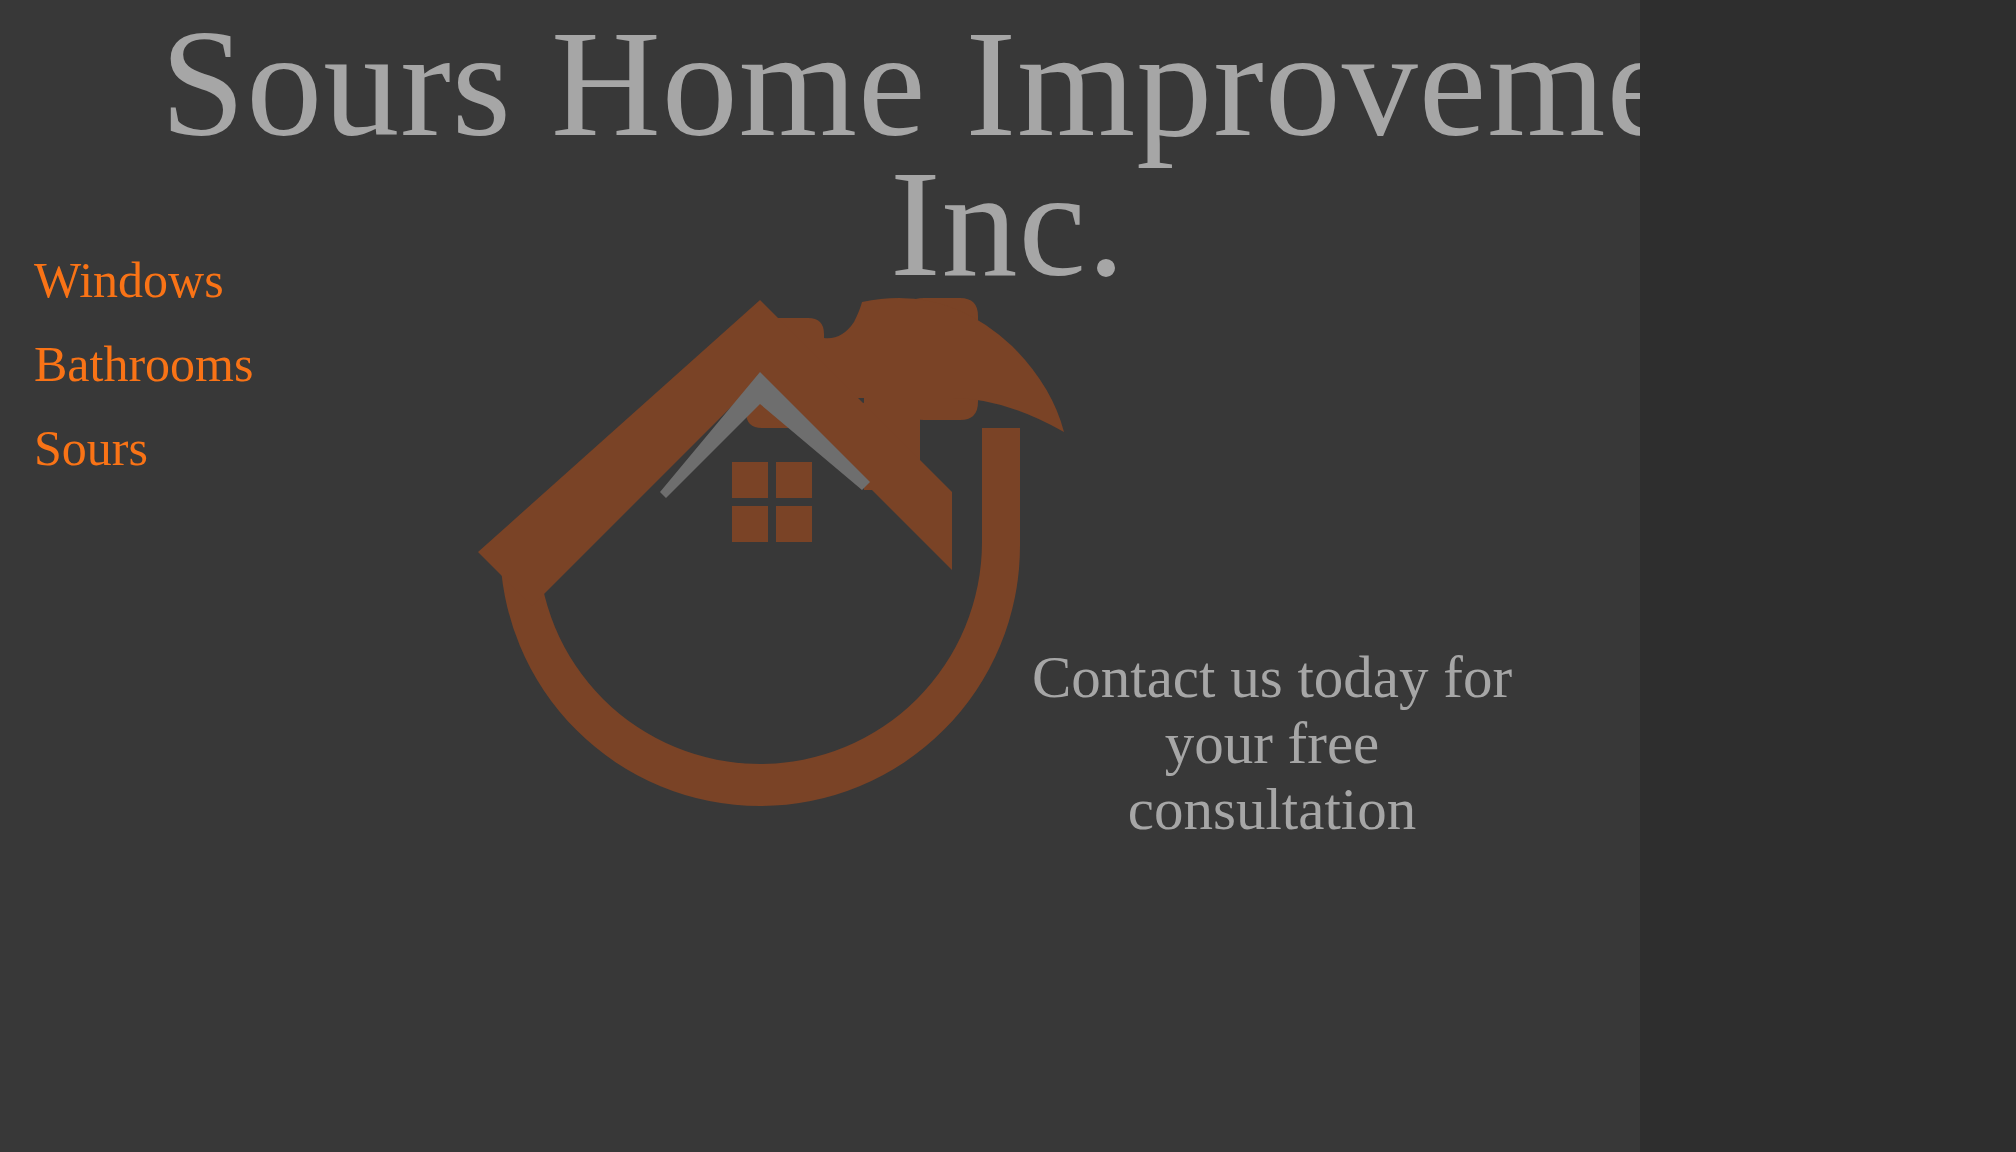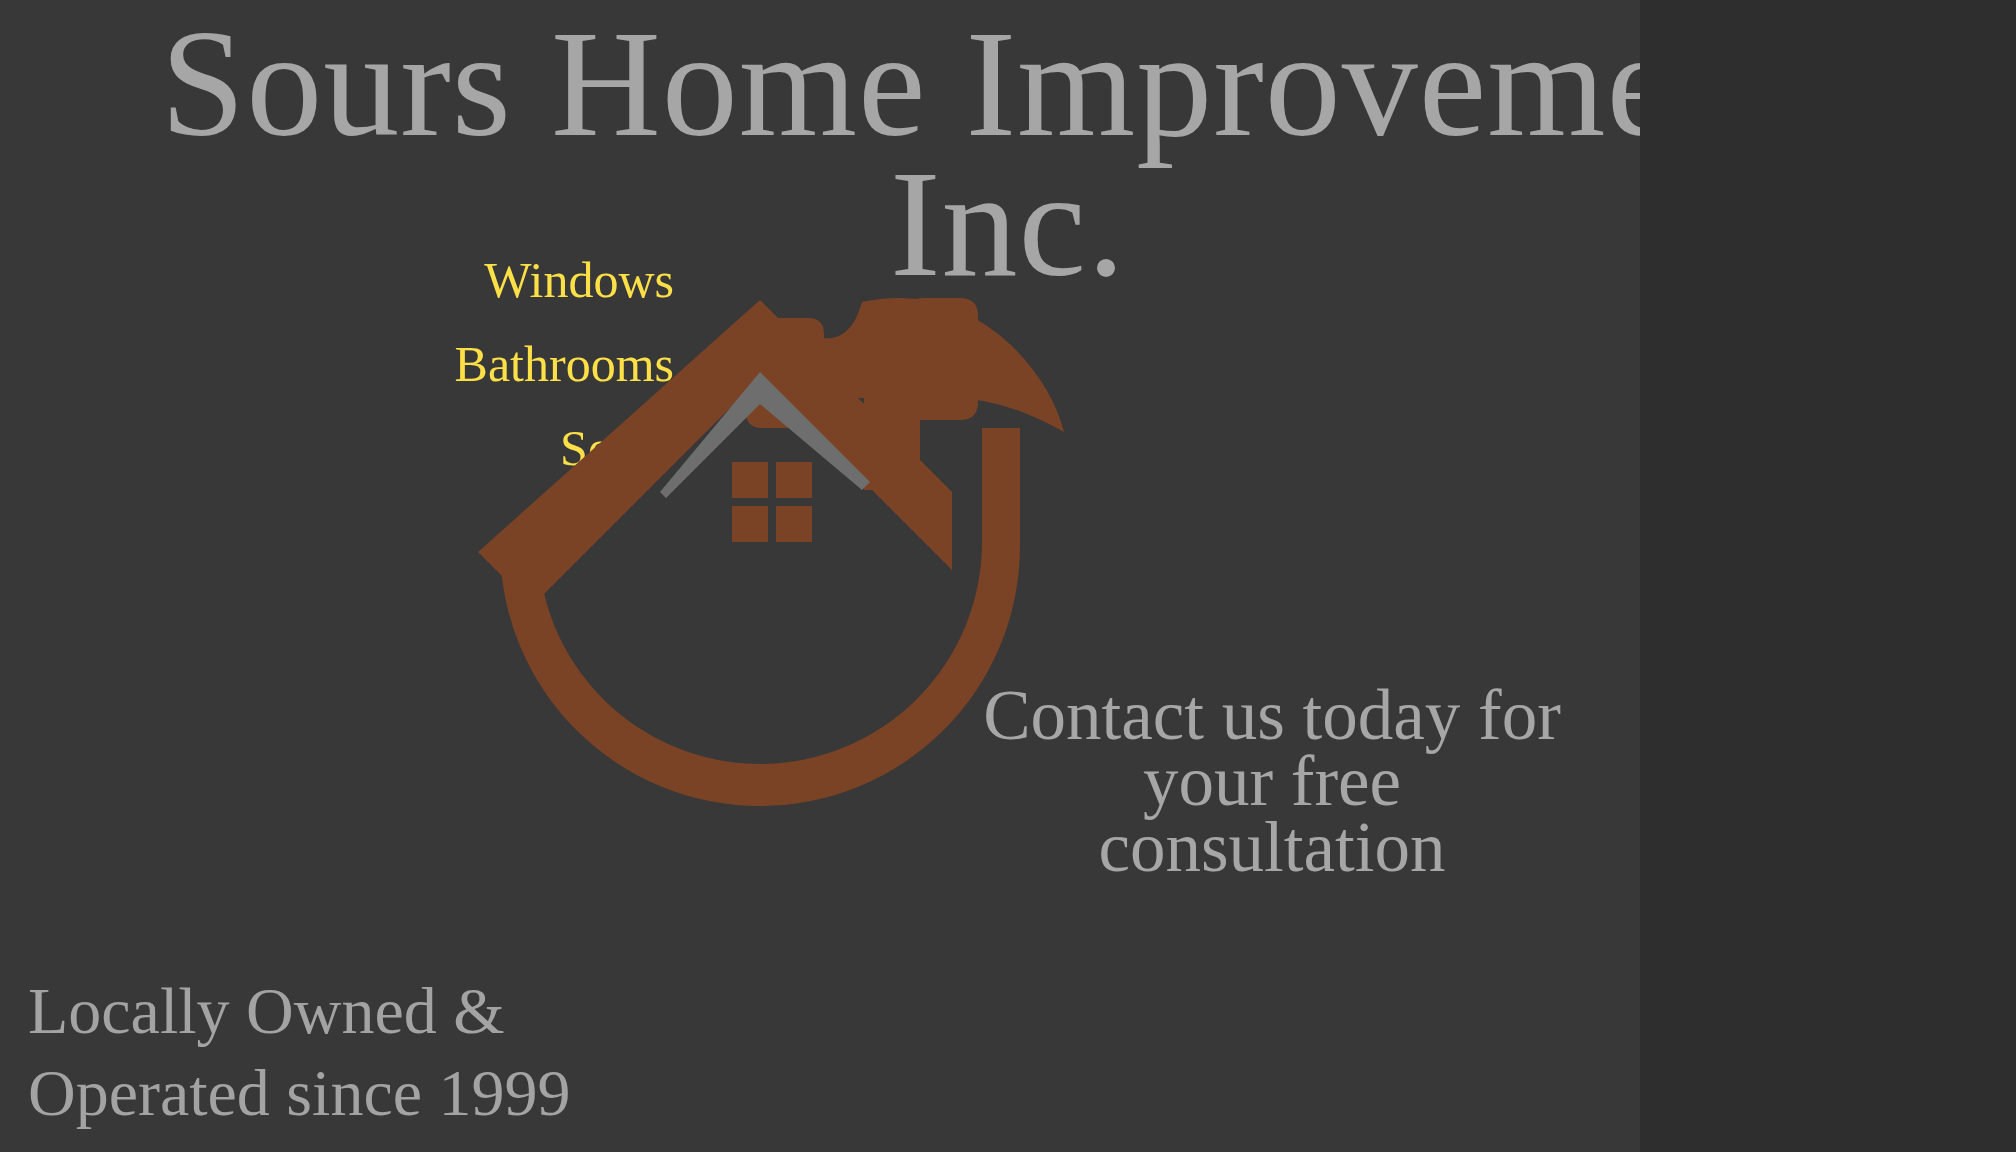--- a/index.html
+++ b/index.html
@@ -33,37 +33,36 @@
   }
 
   
   #services {
     position: absolute;
     left: 34px;
     top: 238px;
     width: 640px;
   }
   .service-item {
-    color: #fde047;
+    color: #f97316;
     font-size: 50px;
     line-height: 84px;
     font-family: "Liberation Serif", "DejaVu Serif", serif;
     white-space: nowrap;
-    text-align: right;
   }
 
   
   #tagline {
     position: absolute;
     right: 18px;
-    top: 682px;
+    top: 644px;
     width: 700px;
     text-align: center;
     color: #a6a6a6;
-    font-size: 71px;
+    font-size: 59px;
     line-height: 66px;
     font-family: "Liberation Serif", "DejaVu Serif", serif;
     white-space: pre-line;
   }
 
   
   #footer-left {
     position: absolute;
     left: 28px;
     top: 970px;
@@ -193,17 +192,15 @@
         <rect x="306" y="226" width="36" height="36" fill="#7a4326"></rect>
       </g>
 
     </svg>
   </div>
 
   <div id="tagline">Contact us today for
 your free
 consultation</div>
 
-  <div id="footer-left">Locally Owned &amp;
-Operated since 1999</div>
 
 
 </div>
 
 </body></html>

